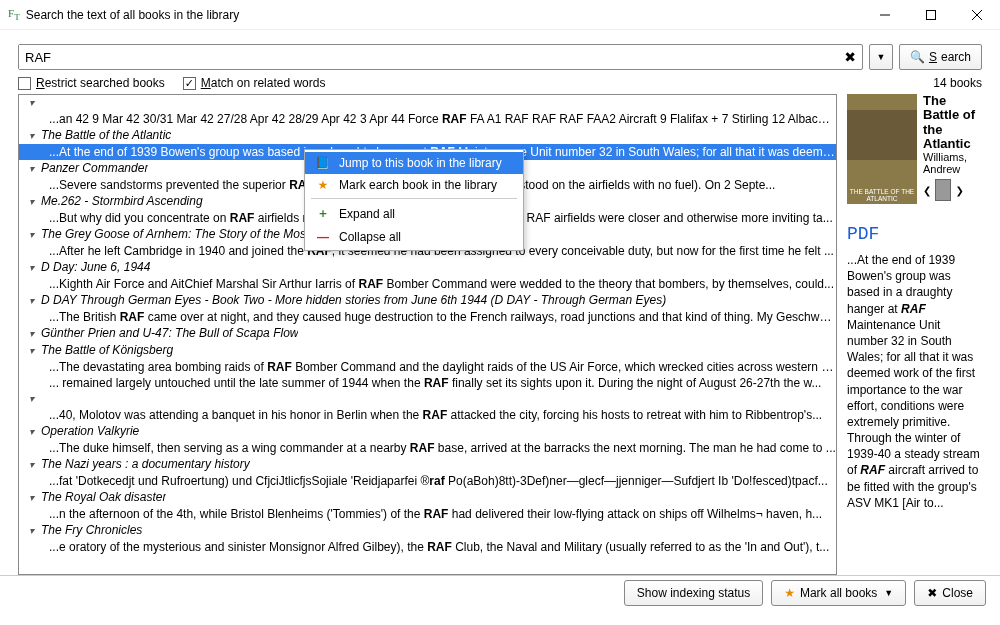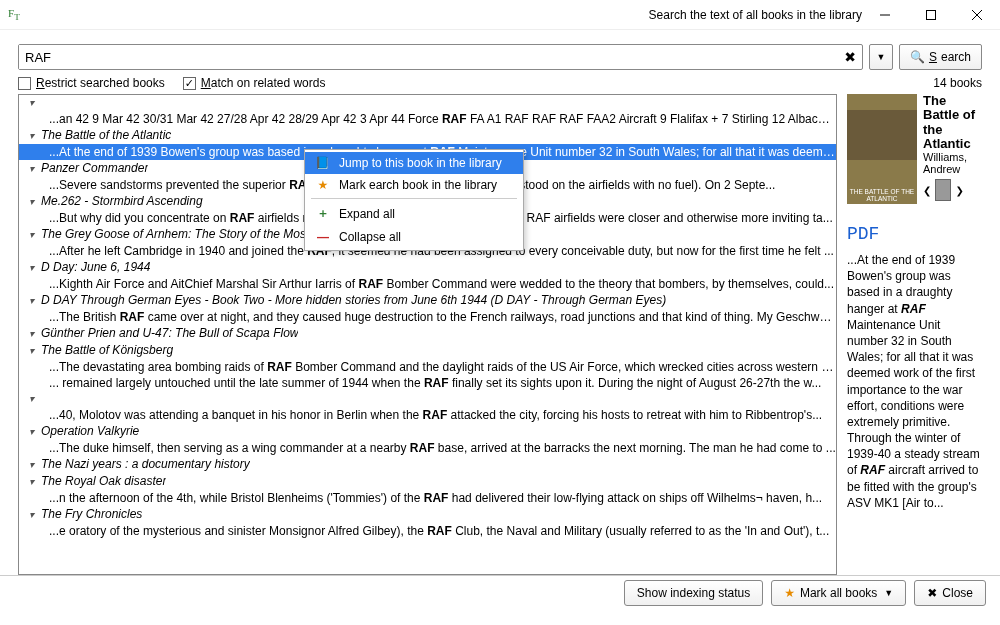--- a/index.html
+++ b/index.html
@@ -1,19 +1,19 @@
 <!DOCTYPE html>
 <html><head>
 <meta charset="utf-8">
 <style>
 * { box-sizing: border-box; margin: 0; padding: 0; }
 body { font-family: "Segoe UI", Arial, sans-serif; font-size: 12px; color: #000; background: #fff; width: 1000px; height: 625px; overflow: hidden; }
 .titlebar { display: flex; align-items: center; height: 30px; padding: 0 0 0 8px; border-bottom: 1px solid #eee; }
 .titlebar .icon { font-size: 11px; margin-right: 6px; font-family: Georgia, serif; }
-.titlebar .title { flex: 1; font-size: 12px; text-align: right; }
+.titlebar .title { flex: 1; font-size: 12px; }
 .winbtns { display: flex; }
 .winbtn { width: 46px; height: 30px; display: flex; align-items: center; justify-content: center; font-size: 14px; }
 .content { padding: 14px 18px 0 18px; display: flex; flex-direction: column; height: calc(100% - 30px - 50px); }
 .searchrow { display: flex; align-items: center; gap: 6px; margin-bottom: 6px; }
 .searchbox-wrap { flex: 1; display: flex; border: 1px solid #888; border-radius: 2px; height: 26px; align-items: center; }
 .searchbox { flex: 1; border: none; outline: none; padding: 0 6px; font-size: 13px; height: 100%; }
 .clearbtn { width: 24px; height: 100%; display: flex; align-items: center; justify-content: center; font-size: 14px; cursor: pointer; }
 .dropbtn { border: 1px solid #888; border-radius: 2px; width: 24px; height: 26px; display: flex; align-items: center; justify-content: center; background: linear-gradient(#fff,#f0f0f0); }
 .search-btn { border: 1px solid #888; border-radius: 2px; height: 26px; padding: 0 10px; display: flex; align-items: center; gap: 4px; background: linear-gradient(#fff,#f0f0f0); cursor: pointer; }
 .optionsrow { display: flex; align-items: center; gap: 18px; margin-bottom: 4px; }
@@ -181,20 +181,23 @@
             <span class="arrow">▾</span>
             <span class="txt">Operation Valkyrie</span>
           </div>
           <div class="titem snip">
             <span class="txt"><span>...The duke himself, then serving as a wing commander at a nearby </span><b>RAF</b><span> base, arrived at the barracks the next morning. The man he had come to ...</span></span>
           </div>
           <div class="titem book">
             <span class="arrow">▾</span>
             <span class="txt">The Nazi years : a documentary history</span>
           </div>
+          <div class="titem snip">
+            <span class="txt"><span>...fat 'Dotkecedjt und Rufroertung) und CfjciJtlicfjsSojiale 'Reidjaparfei ®</span><b>raf</b><span> Po(aBoh)8tt)-3Def)ner—glecf—jjenniger—Sufdjert Ib 'Do!fesced)tpacf...</span></span>
+          </div>
           <div class="titem book">
             <span class="arrow">▾</span>
             <span class="txt">The Royal Oak disaster</span>
           </div>
           <div class="titem snip">
             <span class="txt"><span>...n the afternoon of the 4th, while Bristol Blenheims ('Tommies') of the </span><b>RAF</b><span> had delivered their low-flying attack on ships off Wilhelms¬ haven, h...</span></span>
           </div>
           <div class="titem book">
             <span class="arrow">▾</span>
             <span class="txt">The Fry Chronicles</span>

